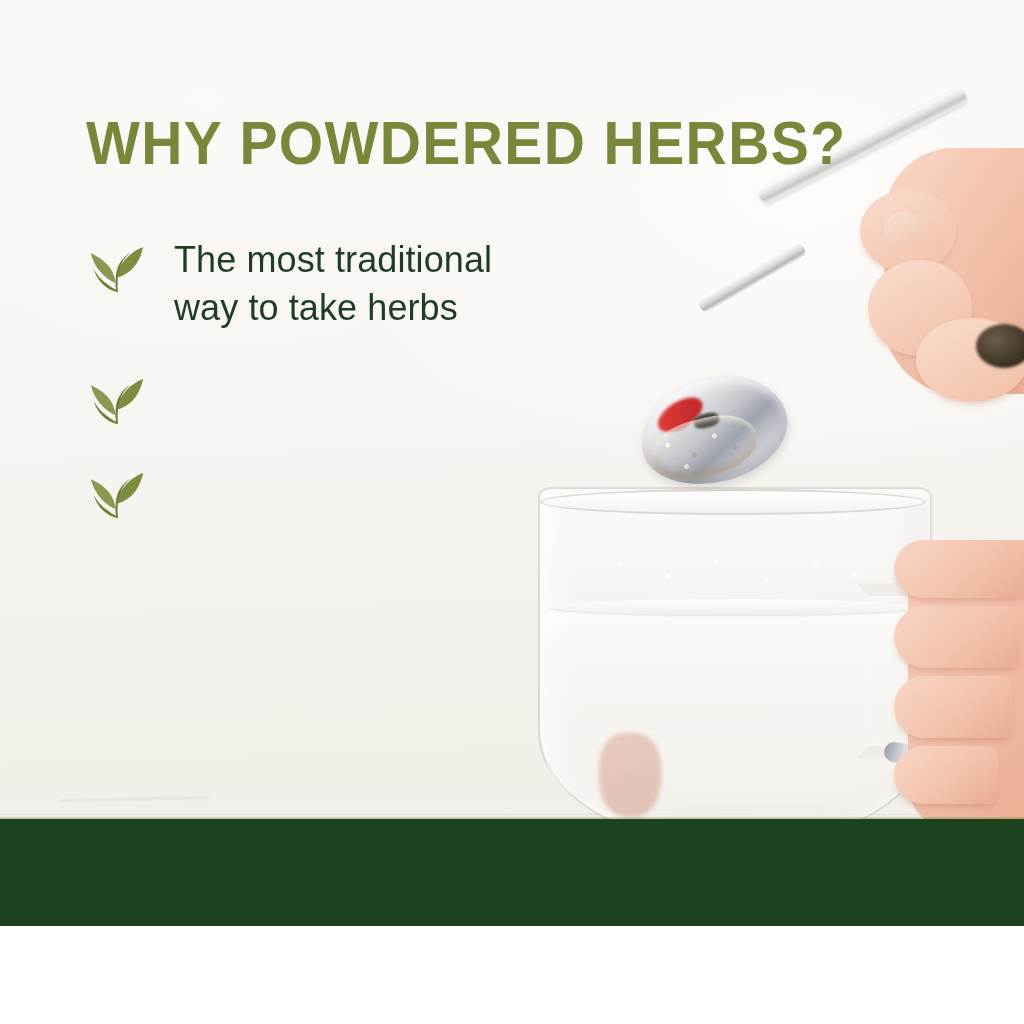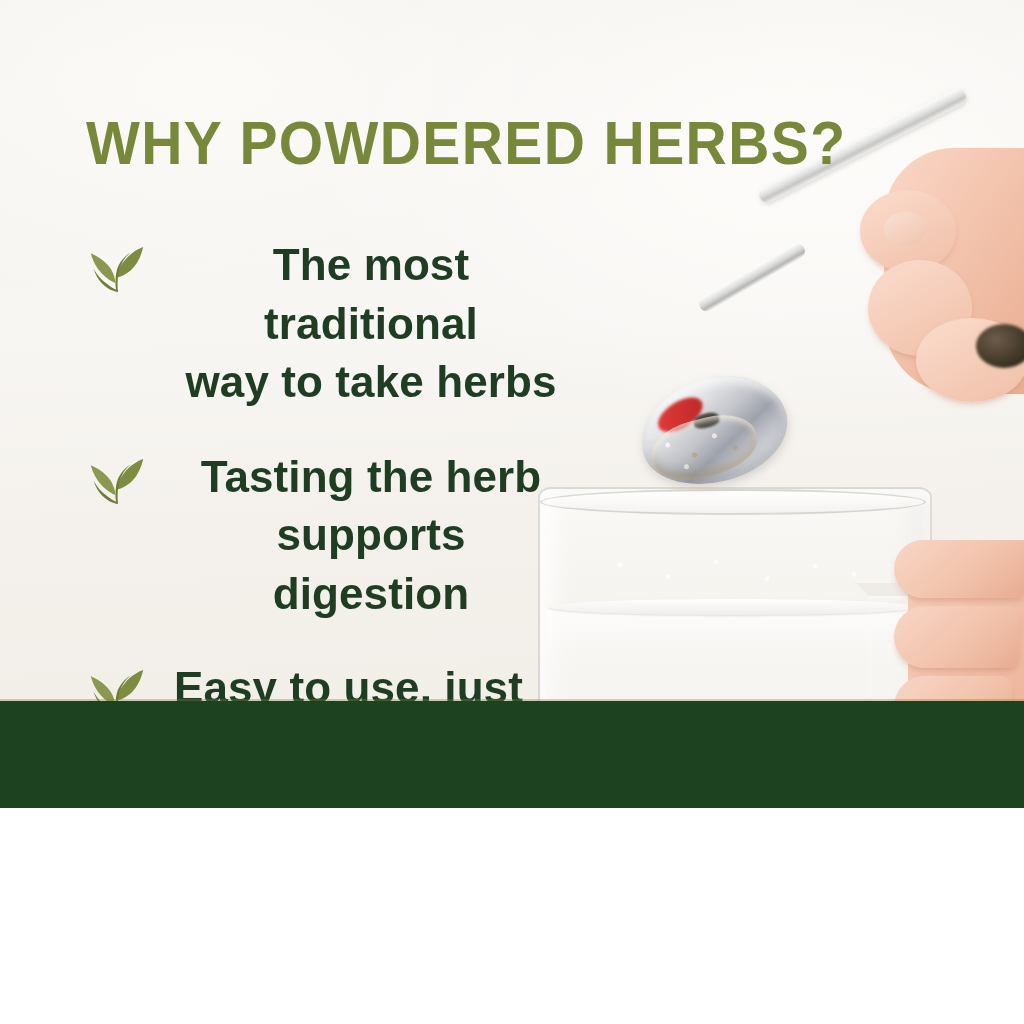--- a/index.html
+++ b/index.html
@@ -3,25 +3,24 @@
 <meta charset="utf-8">
 <style>
   html, body {
     margin: 0;
     padding: 0;
     background: #ffffff;
   }
   #canvas {
     position: relative;
     width: 1024px;
-    height: 808px;
+    height: 926px;
     overflow: hidden;
     background: #f7f5f1;
     font-family: "Liberation Sans", sans-serif;
-    text-align: center;
   }
 
   
   .photo-bg {
     position: absolute;
     inset: 0 0 107px 0;
     background:
       radial-gradient(ellipse 70% 55% at 78% 22%, #fdfcfa 0%, rgba(250,248,245,0) 70%),
       radial-gradient(ellipse 60% 45% at 20% 12%, #fbfaf7 0%, rgba(248,246,242,0) 72%),
       linear-gradient(178deg, #f6f4f0 0%, #f8f6f3 46%, #f4f1ec 72%, #f2efe9 100%);
@@ -365,24 +364,24 @@
     margin-bottom: 36px;
   }
   .bullet:last-child { margin-bottom: 0; }
   .leaf-icon {
     flex: 0 0 auto;
     width: 58px;
     height: 56px;
     margin-top: 2px;
   }
   .bullet-text {
-    font-size: 44px;
+    font-size: 36px;
     line-height: 1.33;
     color: #1e3d22;
-    font-weight: 700;
+    font-weight: 400;
     letter-spacing: .1px;
     white-space: pre-line;
     padding-left: 28px;
   }
 
   
   .bottom-band {
     position: absolute;
     left: 0; right: 0; bottom: 0;
     height: 107px;
@@ -473,36 +472,31 @@
 
     <div class="bullet">
       <span class="leaf-icon">
         <svg viewBox="0 0 64 62" width="58" height="56" aria-hidden="true">
           <path d="M31 58 C30 44 33 33 41 24 C47 17 55 12 61 10 C59 19 55 28 49 34 C43 40 36 43 31 44 Z" fill="#7d8c40"></path>
           <path d="M31 58 C31 46 28 36 21 29 C15 23 8 19 3 17 C5 25 9 33 15 39 C21 45 27 49 31 50 Z" fill="#8a9850"></path>
           <path d="M31 59 C30 48 30 38 34 30 C37 24 42 19 47 16 C41 21 37 27 35 34 C33 41 32 50 33 59 Z" fill="#6f7e35"></path>
           <path d="M33 60 C27 59 21 56 16 51 C11 46 8 40 6 34 C10 41 15 47 21 51 C26 55 30 57 33 58 Z" fill="#6f7e35"></path>
         </svg>
       </span>
-      <span class="bullet-text">Tasting the herb
-supports digestion</span>
     </div>
 
     <div class="bullet">
       <span class="leaf-icon">
         <svg viewBox="0 0 64 62" width="58" height="56" aria-hidden="true">
           <path d="M31 58 C30 44 33 33 41 24 C47 17 55 12 61 10 C59 19 55 28 49 34 C43 40 36 43 31 44 Z" fill="#7d8c40"></path>
           <path d="M31 58 C31 46 28 36 21 29 C15 23 8 19 3 17 C5 25 9 33 15 39 C21 45 27 49 31 50 Z" fill="#8a9850"></path>
           <path d="M31 59 C30 48 30 38 34 30 C37 24 42 19 47 16 C41 21 37 27 35 34 C33 41 32 50 33 59 Z" fill="#6f7e35"></path>
           <path d="M33 60 C27 59 21 56 16 51 C11 46 8 40 6 34 C10 41 15 47 21 51 C26 55 30 57 33 58 Z" fill="#6f7e35"></path>
         </svg>
       </span>
-      <span class="bullet-text">Easy to use, just
-mix with warm
-water</span>
     </div>
 
   </div>
 
   <div class="band-hairline"></div>
   <div class="bottom-band"></div>
 
 </div>
 
 </body></html>

